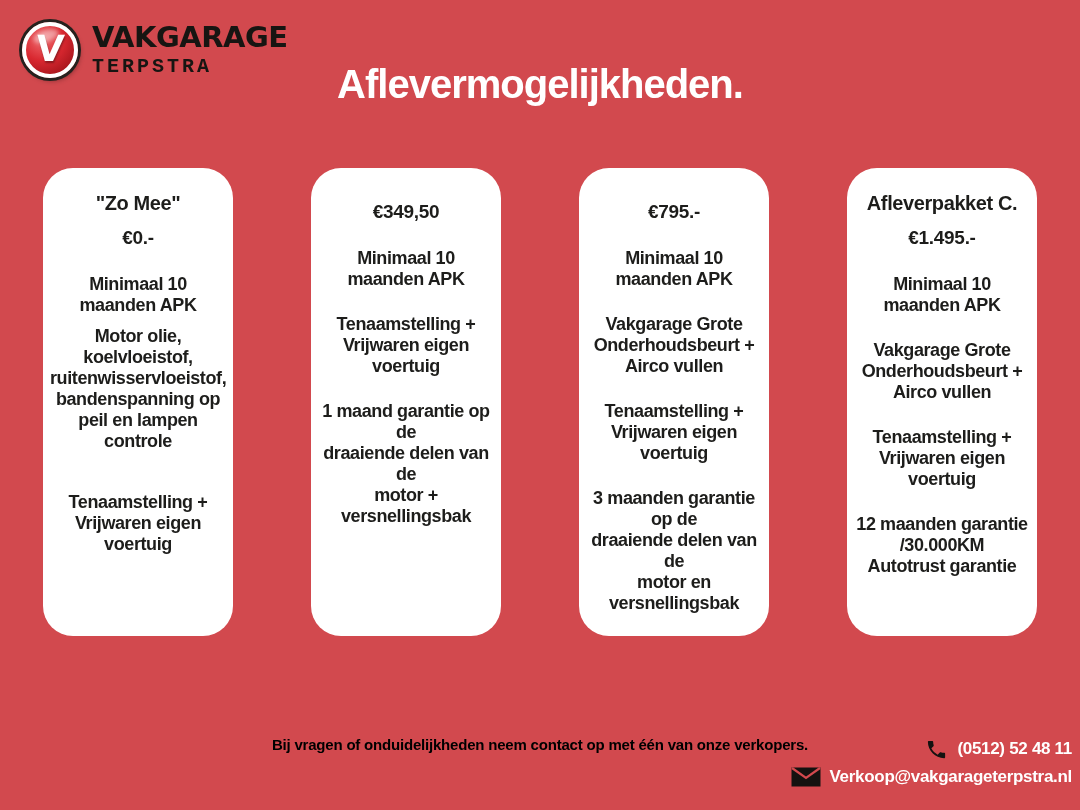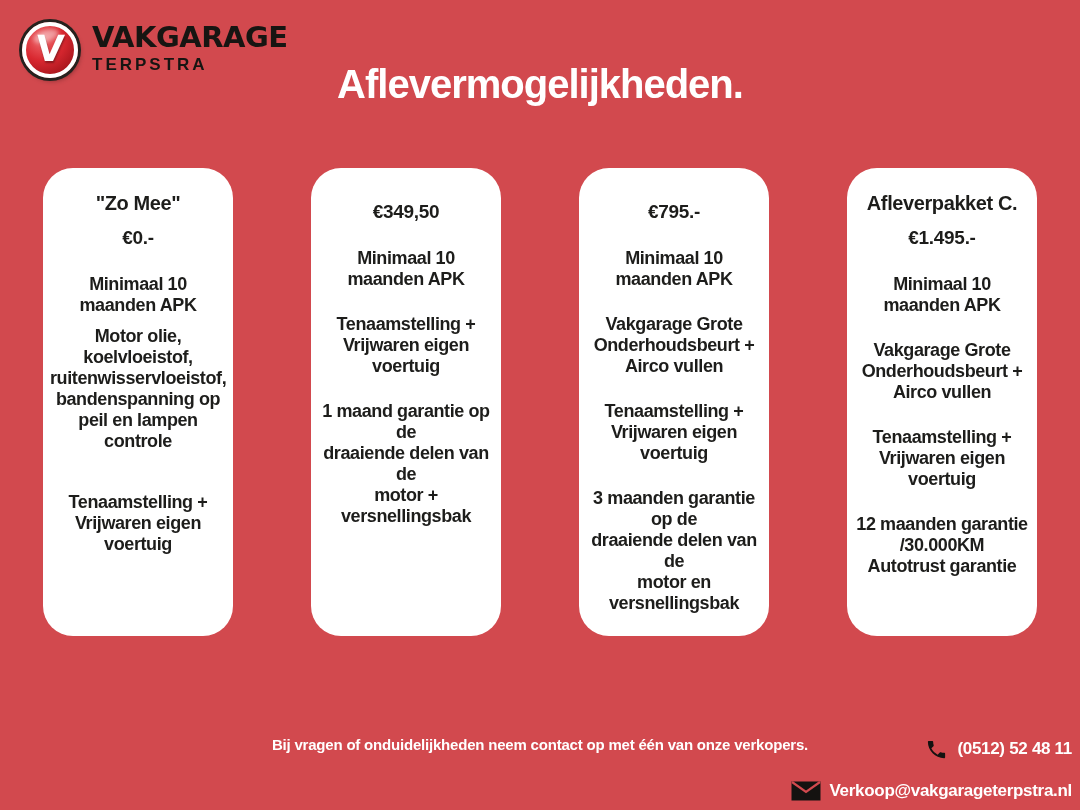--- a/index.html
+++ b/index.html
@@ -32,22 +32,22 @@
     text-shadow:1px 2px 2px rgba(0,0,0,.35);
     font-family:"DejaVu Sans", sans-serif;
   }
   .wordmark { display:flex; flex-direction:column; }
   .brand-name {
     font-family:"DejaVu Sans", sans-serif;
     font-weight:700; font-size:29px; line-height:1.05;
     letter-spacing:-0.5px; color:#171512;
   }
   .brand-sub {
-    font-family:Liberation Sans, sans-serif;
-    font-weight:700; font-size:17px; letter-spacing:3px;
+    font-family:Liberation Mono, monospace;
+    font-weight:700; font-size:20px; letter-spacing:3px;
     color:#171512; margin-top:3px;
   }
 
   .page-title {
     position:absolute; top:56px; left:0; width:100%;
     text-align:center; color:#ffffff;
     font-size:40px; font-weight:700; letter-spacing:-1px;margin-top:6px;
   }
 
   
@@ -72,26 +72,26 @@
   .card-item {
     font-size:18px; font-weight:700; letter-spacing:-0.4px;
     line-height:21px; margin-top:24px; white-space:pre-line;
   }
   .card-item.tight { margin-top:10px; }
   .card-item.loose { margin-top:40px; }
 
   
   .footer-note {
     position:absolute; top:736px; left:0; width:100%;
-    text-align:center; color:#ffffff;
+    text-align:center; color:#000000;
     font-size:15px; font-weight:700; letter-spacing:-0.2px;
   }
   .contact {
     position:absolute; top:737px; right:8px;
-    display:flex; flex-direction:column; align-items:flex-end; gap:18px;
+    display:flex; flex-direction:column; align-items:flex-end; gap:4px;
   }
   .contact-row {
     display:flex; align-items:center; gap:9px;
     color:#ffffff; font-size:17px; font-weight:700; letter-spacing:-0.3px;
     line-height:24px; cursor:pointer;
   }
   .icon { display:inline-flex; align-items:center; justify-content:center; }
 </style>
 </head>
 <body>

